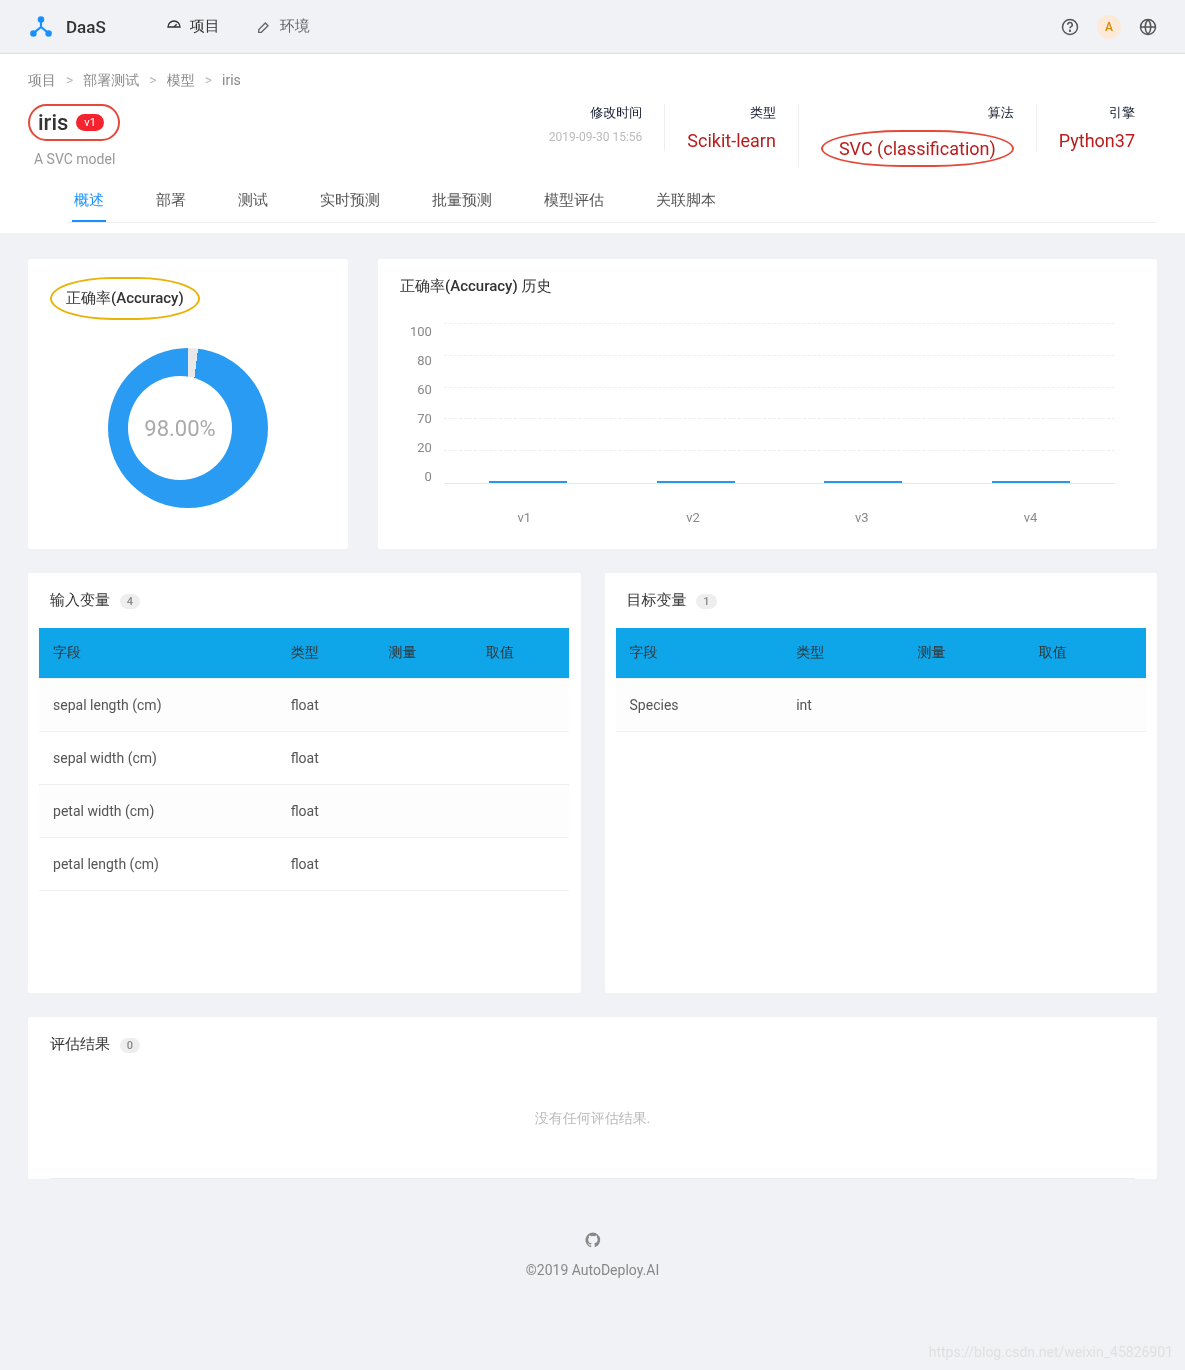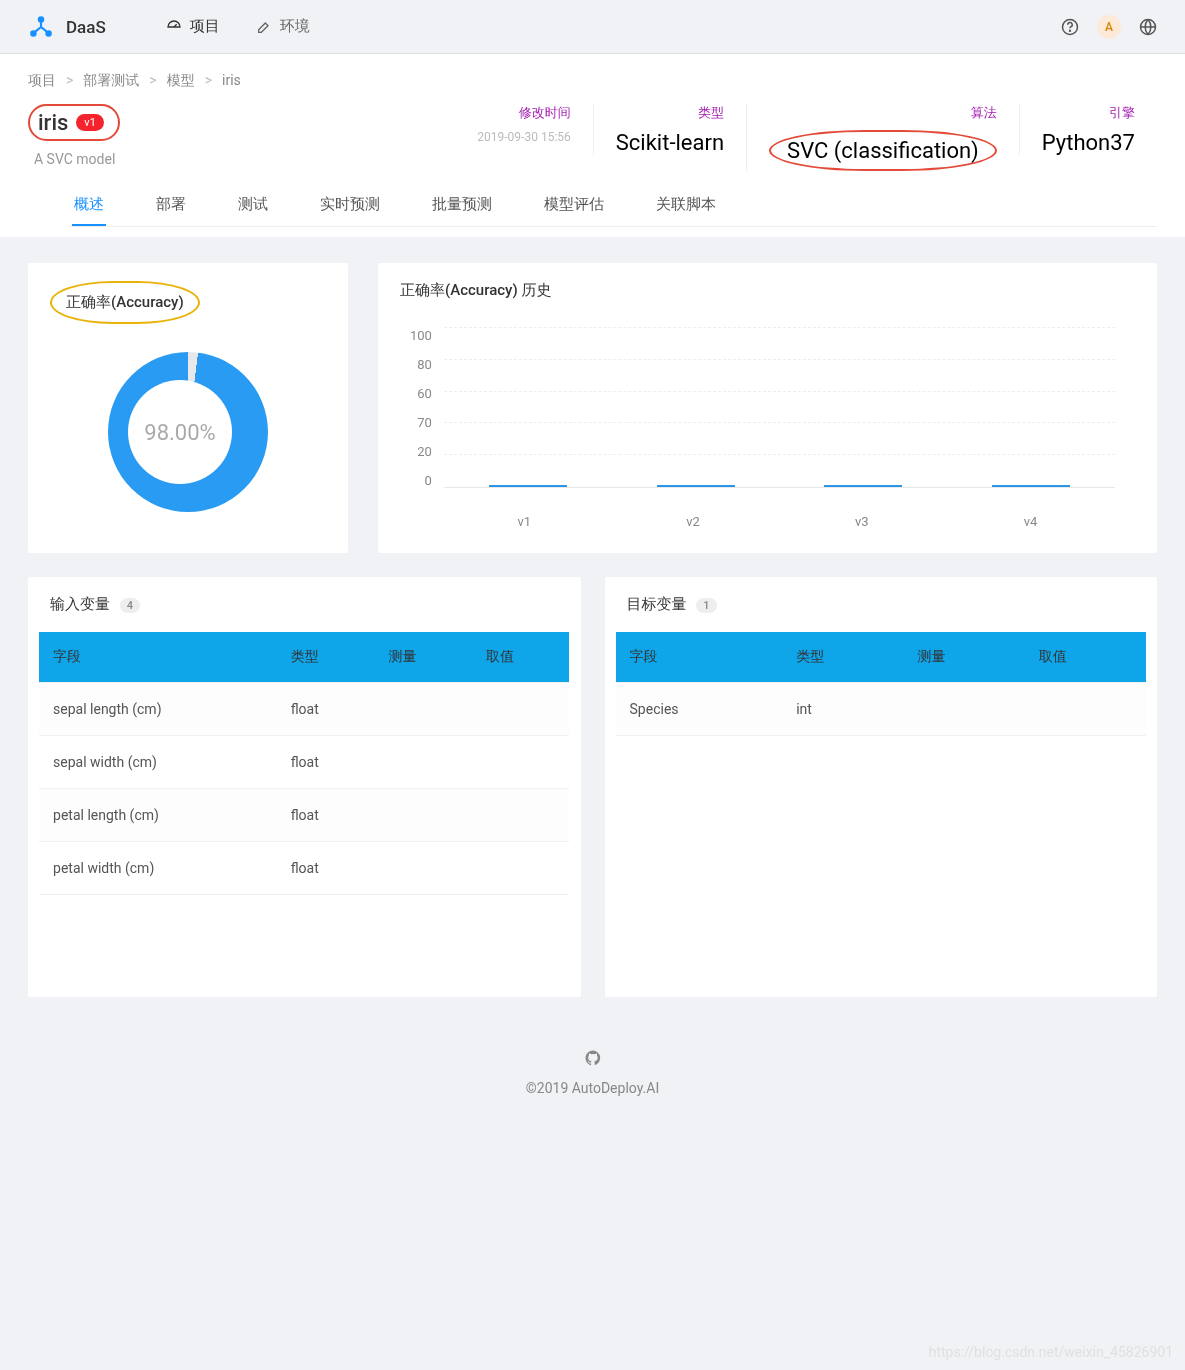--- a/index.html
+++ b/index.html
@@ -29,22 +29,22 @@
   .header-row { display: flex; align-items: flex-start; gap: 24px; margin-bottom: 4px; }
   .title-block { }
   .name-wrap { display: inline-flex; align-items: center; gap: 8px; padding: 4px 14px 4px 8px; border: 2px solid #e34a3a; border-radius: 28px; }
   .name { font-size: 22px; font-weight: 500; color: #333; }
   .version-badge { background: #f5232d; color: #fff; font-size: 11px; padding: 2px 8px; border-radius: 10px; }
   .subtitle { color: #999; font-size: 14px; margin-top: 10px; margin-left: 6px; }
 
   .meta { margin-left: auto; display: flex; align-items: flex-start; }
   .meta-block { padding: 0 22px; border-left: 1px solid #eee; text-align: right; }
   .meta-block:first-child { border-left: none; }
-  .meta-label { color: #a21caf; font-size: 13px; margin-bottom: 8px; }
-  .meta-value { font-size: 22px; color: #000000; }
+  .meta-label { color: #0f172a; font-size: 13px; margin-bottom: 8px; }
+  .meta-value { font-size: 18px; color: #b91c1c; }
   .meta-time { font-size: 12px; color: #bbb; }
   .ring-red { border: 2px solid #e34a3a; border-radius: 50%/60%; padding: 6px 16px; display: inline-block; }
 
   
   .tabs { display: flex; gap: 48px; padding: 0 4px; border-bottom: 1px solid #eee; margin-top: 14px; margin-left: 40px; }
   .tab { padding: 10px 2px; color: #555; font-size: 15px; cursor: pointer; border-bottom: 2px solid transparent; }
   .tab.active { color: #1890ff; border-bottom-color: #1890ff; }
 
   
   .cards-wrap { padding: 26px 28px; display: flex; flex-direction: column; gap: 24px; }
@@ -277,27 +277,27 @@
               <td></td>
               <td></td>
             </tr>
             <tr>
               <td>sepal width (cm)</td>
               <td>float</td>
               <td></td>
               <td></td>
             </tr>
             <tr>
+              <td>petal width (cm)</td>
+              <td>float</td>
+              <td></td>
+              <td></td>
+            </tr>
+            <tr>
               <td>petal length (cm)</td>
-              <td>float</td>
-              <td></td>
-              <td></td>
-            </tr>
-            <tr>
-              <td>petal width (cm)</td>
               <td>float</td>
               <td></td>
               <td></td>
             </tr>
           </tbody>
       </table>
     </div>
 
     <div class="card var-card">
       <div class="card-header">
@@ -318,20 +318,27 @@
               <td>Species</td>
               <td>int</td>
               <td></td>
               <td></td>
             </tr>
           </tbody>
       </table>
     </div>
   </div>
 
+  <div class="card eval-card">
+    <div class="card-header">
+      <span>评估结果</span>
+      <span class="count-badge">0</span>
+    </div>
+    <div class="eval-body">没有任何评估结果.</div>
+  </div>
 
 </div>
 
 <div class="footer">
   <svg class="footer-icon" viewBox="0 0 24 24" fill="currentColor">
       <path d="M12 2a10 10 0 0 0-3.2 19.5c.5.1.7-.2.7-.5v-1.8c-2.8.6-3.4-1.3-3.4-1.3-.5-1.1-1.1-1.4-1.1-1.4-.9-.6.1-.6.1-.6 1 .1 1.5 1 1.5 1 .9 1.5 2.4 1.1 3 .8.1-.6.3-1.1.6-1.3-2.2-.3-4.6-1.1-4.6-5 0-1.1.4-2 1-2.7-.1-.3-.4-1.3.1-2.7 0 0 .8-.3 2.7 1a9.4 9.4 0 0 1 5 0c1.9-1.3 2.7-1 2.7-1 .5 1.4.2 2.4.1 2.7.6.7 1 1.6 1 2.7 0 3.9-2.4 4.7-4.6 5 .4.3.7.9.7 1.8v2.7c0 .3.2.6.7.5A10 10 0 0 0 12 2z"></path>
     </svg>
   <div>©2019 AutoDeploy.AI</div>
 </div>
 

